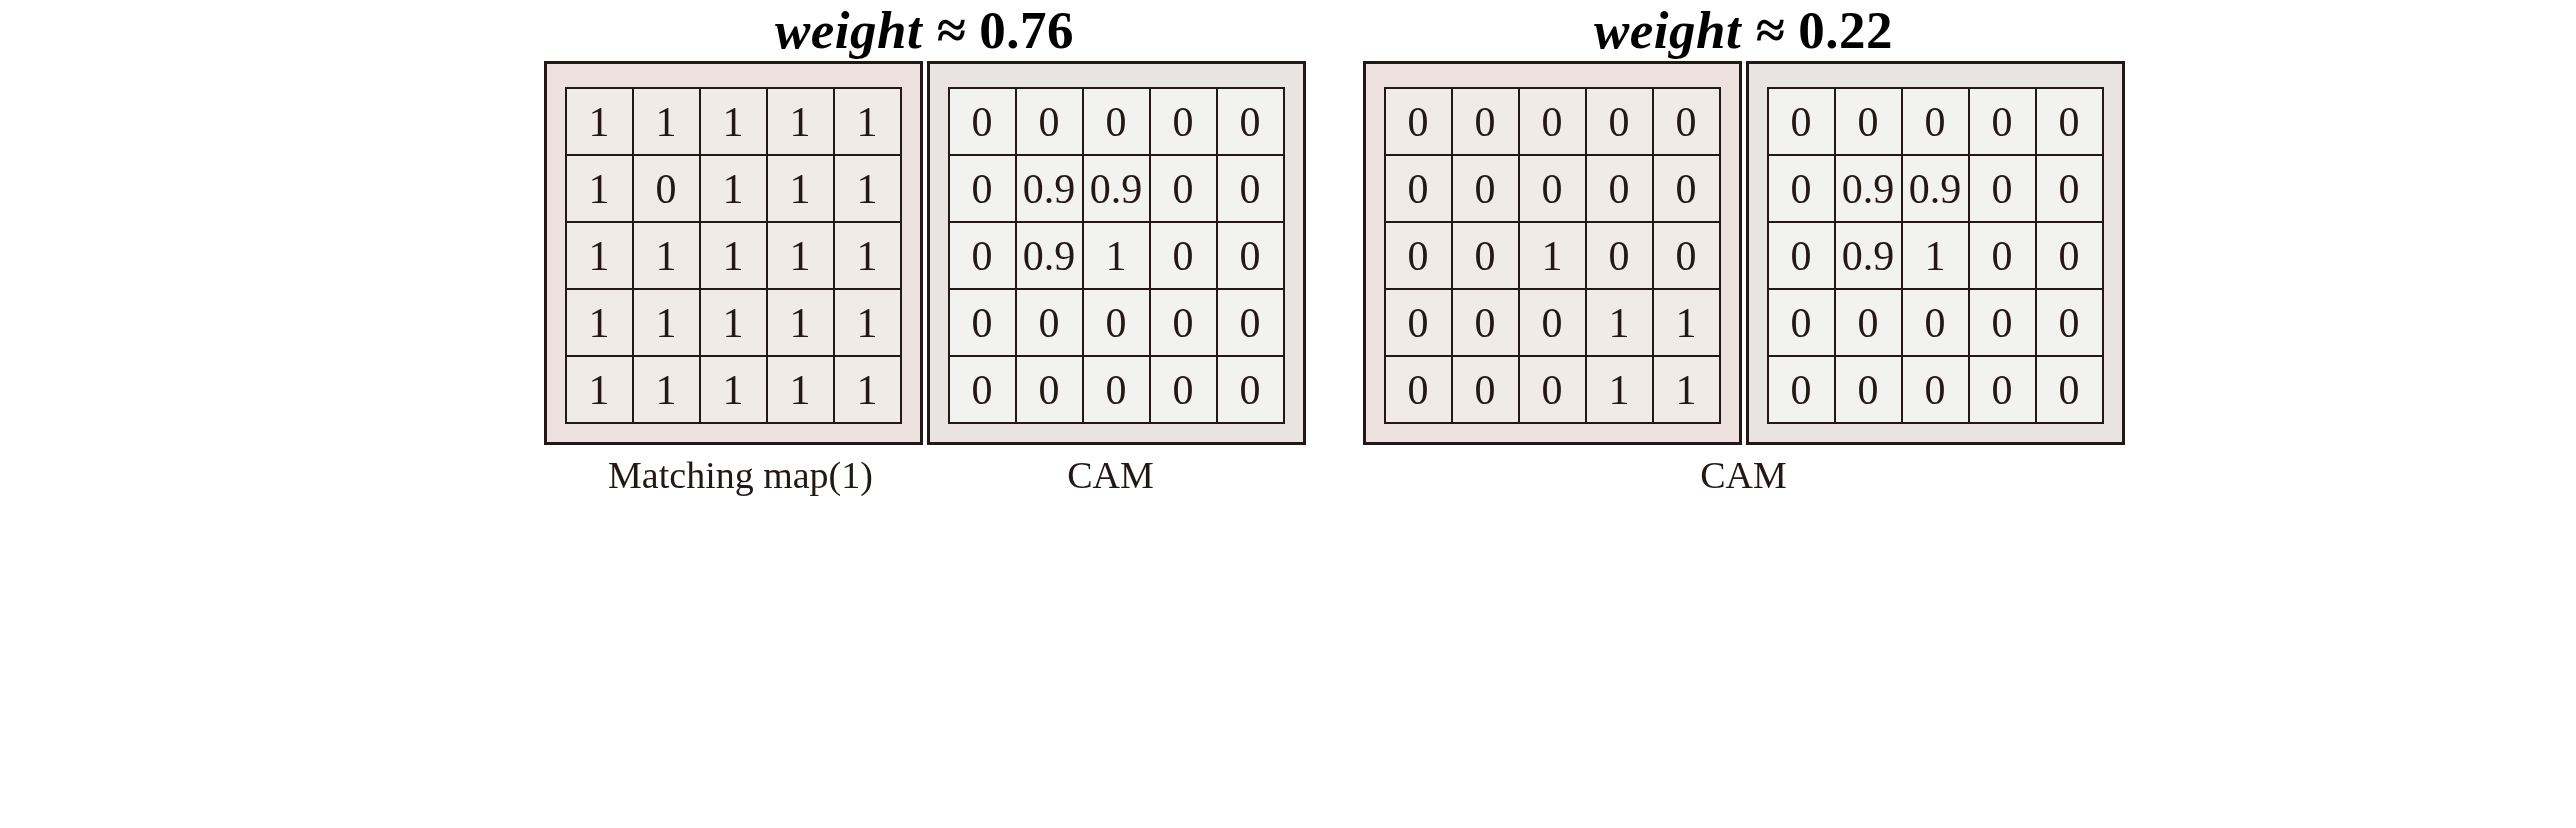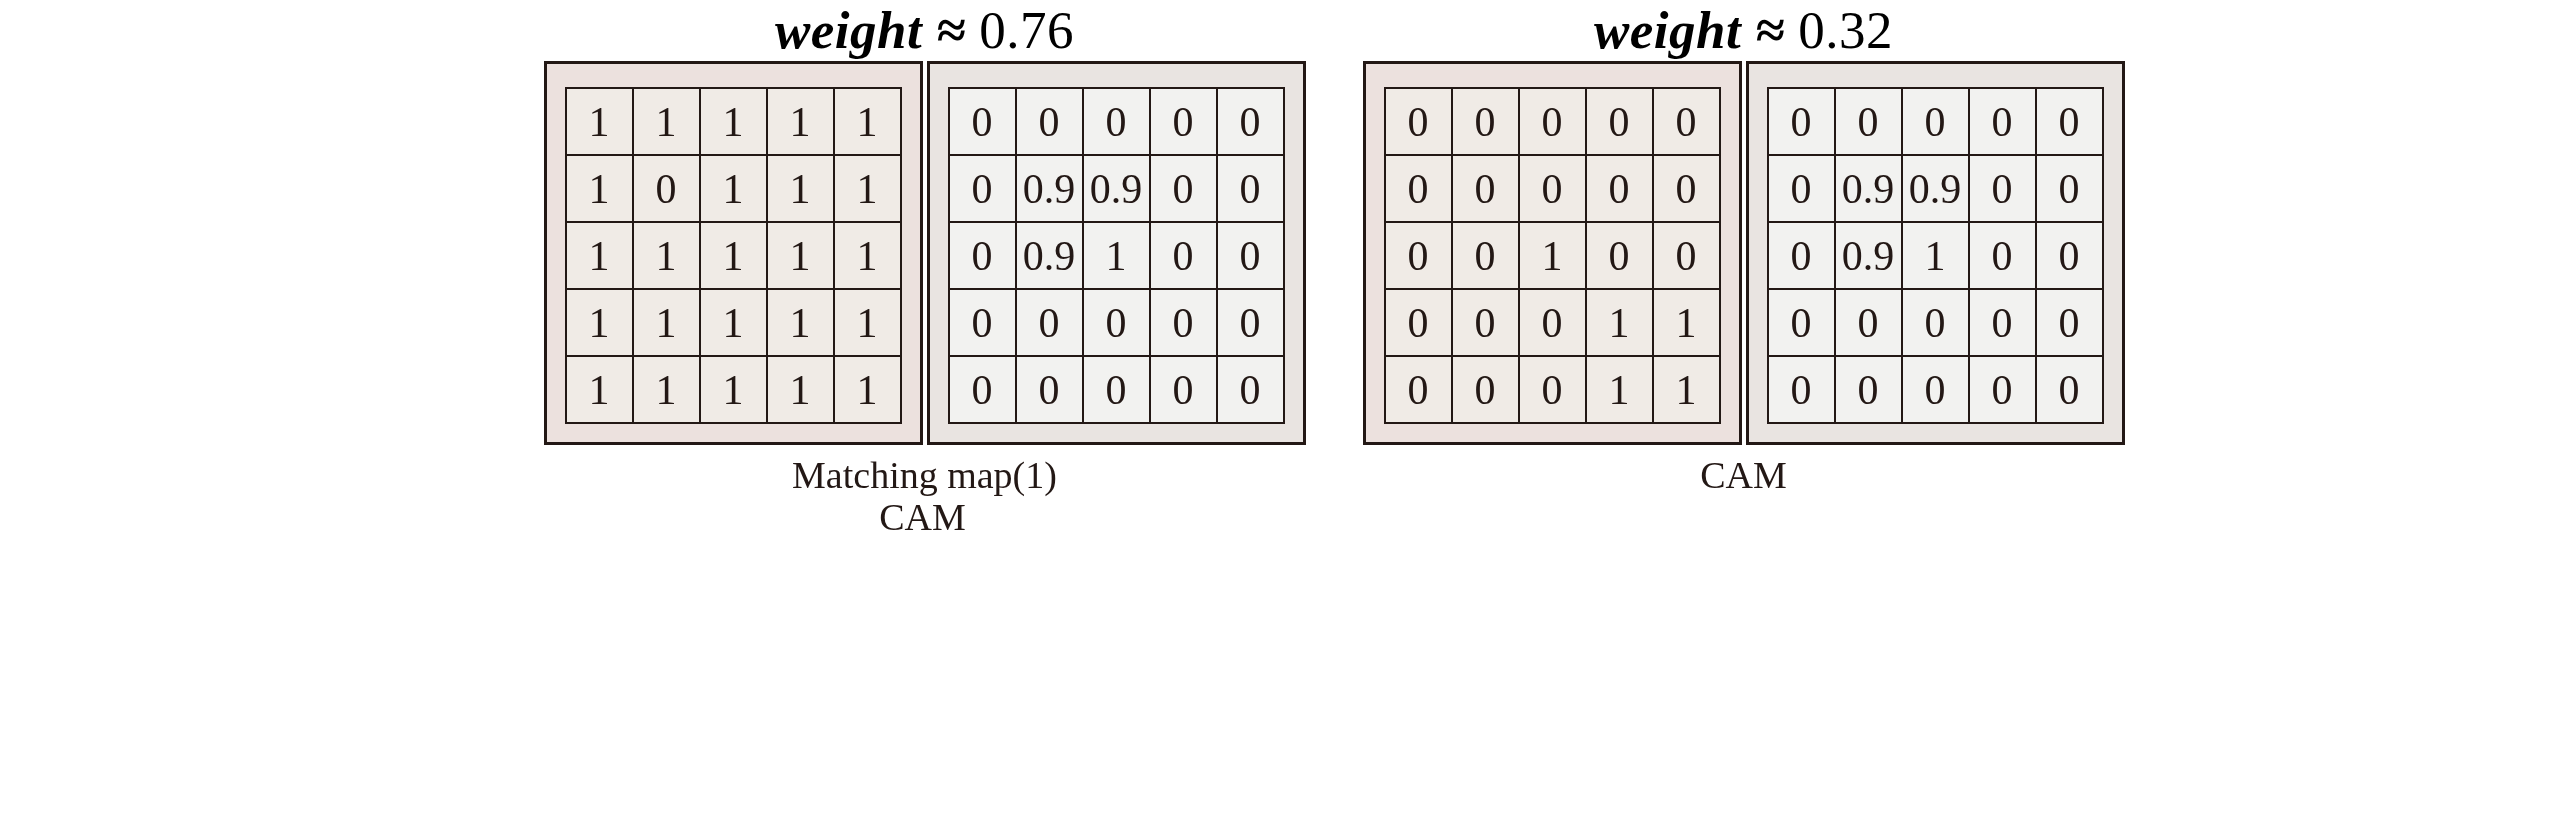--- a/index.html
+++ b/index.html
@@ -42,21 +42,21 @@
     line-height: 1;
     height: 61px;
     display: flex;
     align-items: center;
     justify-content: center;
     white-space: pre;
     letter-spacing: 0.5px;
   }
   .weight-label .wnum {
     font-style: normal;
-    font-weight: normal;
+    font-weight: bold;
   }
 
   .panels {
     display: flex;
     flex-direction: row;
     align-items: stretch;
   }
 
   .panel {
     border: 3px solid #231815;
@@ -94,21 +94,21 @@
   }
   .panel.match table.grid td {
     background: #f0ebe6;
   }
   .panel.cam table.grid td {
     background: #f2f2f0;
   }
 
   .caption-row {
     display: flex;
-    flex-direction: column;
+    flex-direction: row;
     margin-top: 10px;
   }
   .caption {
     font-size: 38px;
     color: #231815;
     text-align: center;
     line-height: 1.1;
     font-family: "Liberation Serif", "DejaVu Serif", serif;
     white-space: nowrap;
   }
@@ -219,21 +219,21 @@
     <div class="caption-row">
       <div class="caption cap-match-1">Matching map(1)</div>
       <div class="caption cap-cam-1">CAM</div>
     </div>
 
   </div>
 
   <div class="group group-2">
 
     <div class="weight-label">
-      <span>weight</span><span> ≈ </span><span class="wnum">0.32</span>
+      <span>weight</span><span> ≈ </span><span class="wnum">0.22</span>
     </div>
 
     <div class="panels">
 
       <div class="panel match">
         <table class="grid">
           <tbody>
             <tr>
               <td>0</td>
               <td>0</td>

